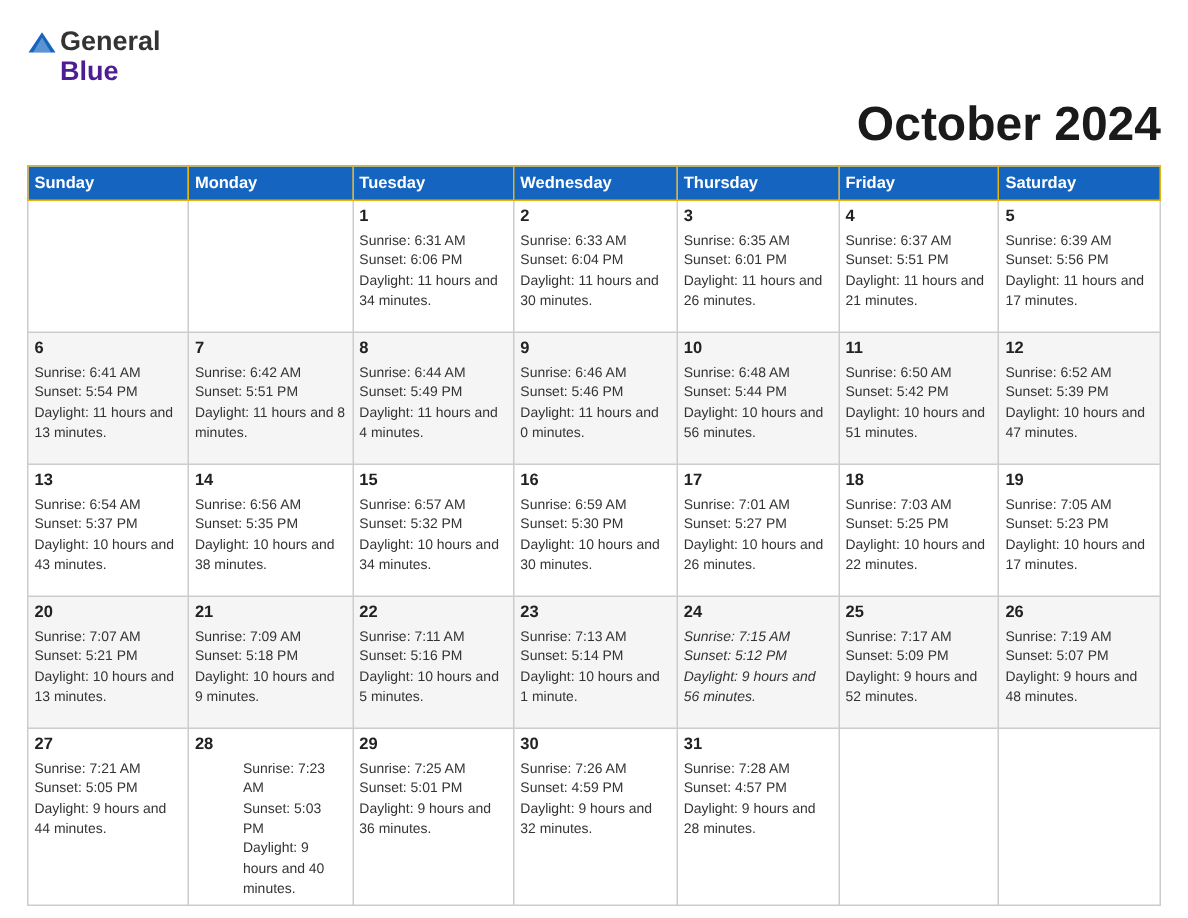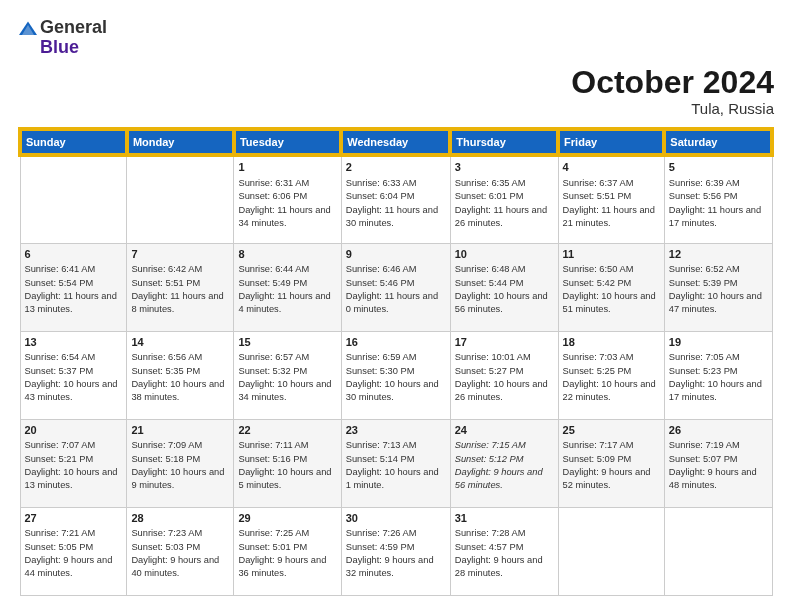--- a/index.html
+++ b/index.html
@@ -61,21 +61,21 @@
       flex: 1;
       font-size: 9.5px;
     }
     .calendar thead tr th {
       background-color: #1565c0;
       color: #fff;
       font-size: 11px;
       font-weight: bold;
       padding: 5px 4px;
       text-align: left;
-      border: 4px solid #eab308;
+      border: 1px solid #eab308;
     }
     .calendar tbody tr td {
       border: 1px solid #ccc;
       vertical-align: top;
       padding: 3px 4px;
       width: 113px;
       height: 88px;
       background: #fff;
       font-size: 9.3px;
       color: #222;
@@ -109,21 +109,20 @@
       </svg>
       <div>
         <div class="logo-text">
           <span class="general">General</span><br>
           <span class="blue">Blue</span>
         </div>
       </div>
     </div>
     <div class="title-block">
       <div class="month-title">October 2024</div>
-      <div class="location">Tula, Russia</div>
     </div>
   </div>
 
   <table class="calendar">
     <thead>
       <tr>
         <th>Sunday</th>
         <th>Monday</th>
         <th>Tuesday</th>
         <th>Wednesday</th>
@@ -231,21 +230,21 @@
 Daylight: 10 hours and 34 minutes.</div>
           </td>
           <td>
             <div class="day-number">16</div>
             <div class="day-info" style="white-space: pre-line;">Sunrise: 6:59 AM
 Sunset: 5:30 PM
 Daylight: 10 hours and 30 minutes.</div>
           </td>
           <td>
             <div class="day-number">17</div>
-            <div class="day-info" style="white-space: pre-line;">Sunrise: 10:01 AM
+            <div class="day-info" style="white-space: pre-line;">Sunrise: 7:01 AM
 Sunset: 5:27 PM
 Daylight: 10 hours and 26 minutes.</div>
           </td>
           <td>
             <div class="day-number">18</div>
             <div class="day-info" style="white-space: pre-line;">Sunrise: 7:03 AM
 Sunset: 5:25 PM
 Daylight: 10 hours and 22 minutes.</div>
           </td>
           <td>
@@ -301,21 +300,21 @@
         </tr>
         <tr>
           <td>
             <div class="day-number">27</div>
             <div class="day-info" style="white-space: pre-line;">Sunrise: 7:21 AM
 Sunset: 5:05 PM
 Daylight: 9 hours and 44 minutes.</div>
           </td>
           <td>
             <div class="day-number">28</div>
-            <div class="day-info" style="white-space: pre-line;">Sunrise: 7:23 AM
+            <div class="day-info" style="white-space: pre-line; margin-left: 32px;">Sunrise: 7:23 AM
 Sunset: 5:03 PM
 Daylight: 9 hours and 40 minutes.</div>
           </td>
           <td>
             <div class="day-number">29</div>
             <div class="day-info" style="white-space: pre-line;">Sunrise: 7:25 AM
 Sunset: 5:01 PM
 Daylight: 9 hours and 36 minutes.</div>
           </td>
           <td>

